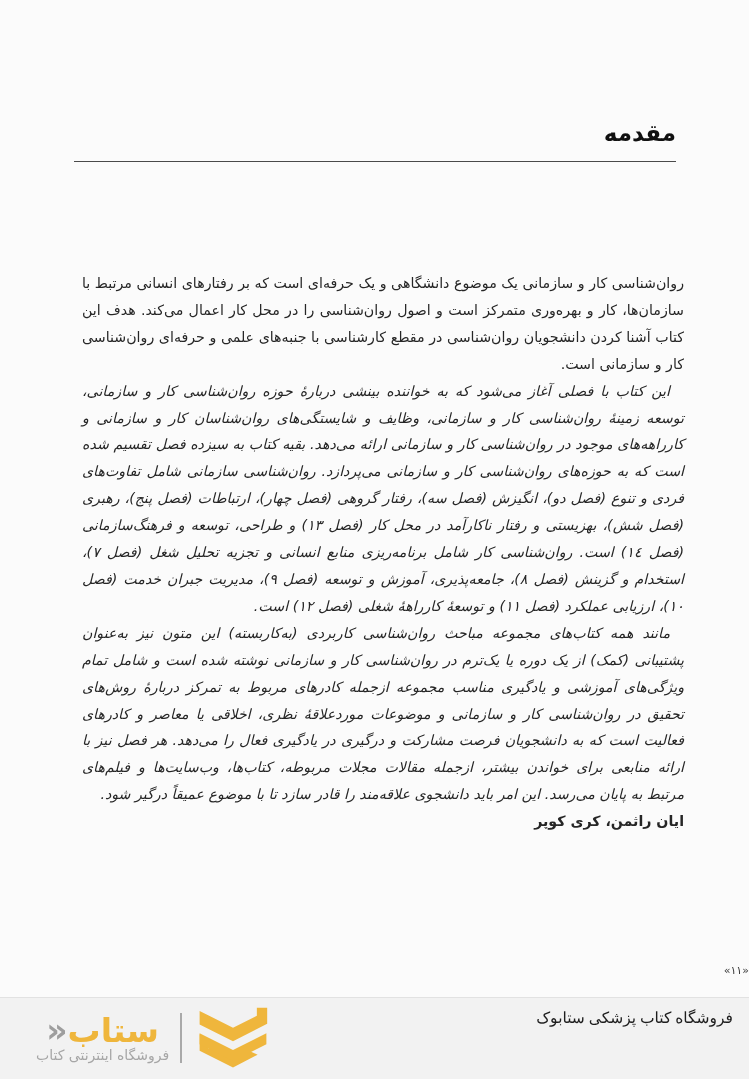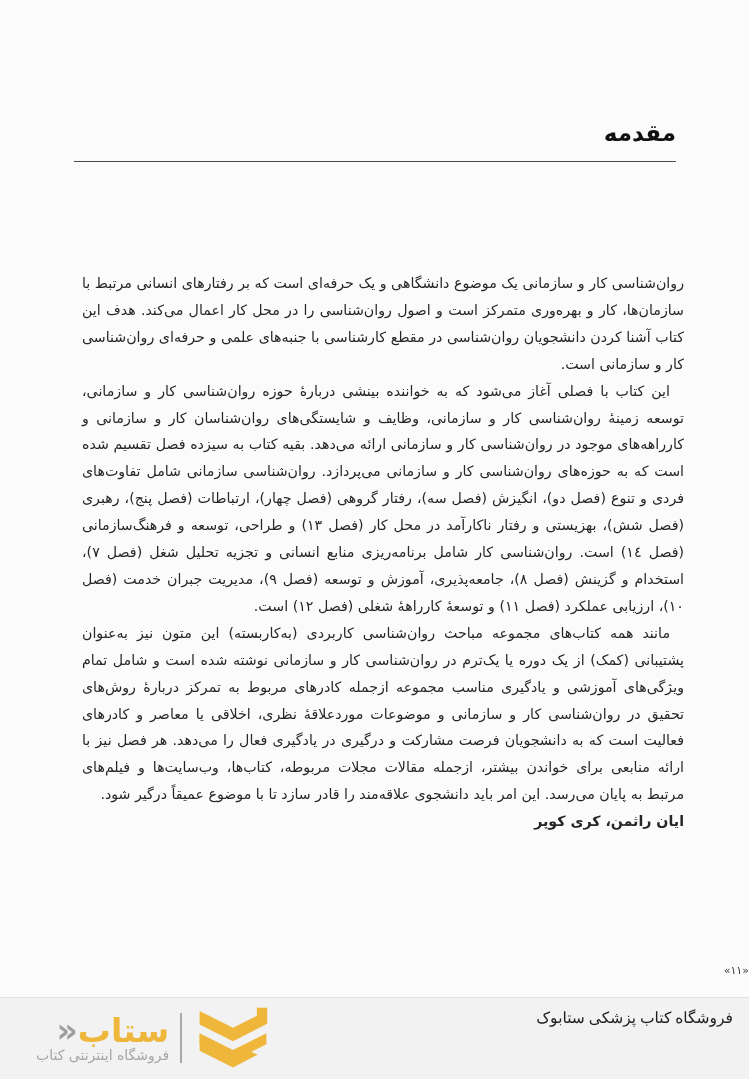--- a/index.html
+++ b/index.html
@@ -15,37 +15,37 @@
   .title-rule{
     position:absolute;top:161px;left:74px;width:602px;height:0;
     border-top:1.5px solid #4a4a4a;
   }
   .content{
     position:absolute;top:270px;left:74px;width:602px;
     direction:rtl;text-align:justify;text-justify:inter-word;
     font-size:14.2px;line-height:26.9px;color:#262626;margin-left:8px;
   }
   .content p{margin:0;}
-  .content p.indent{text-indent:14px;}
+  .content p.indent{text-indent:14px;font-style:italic;}
   .author-line{font-weight:bold;margin-top:3px;}
   .date-line{margin-top:1px;}
   .page-number{
     position:absolute;top:964px;left:0;width:100%;
     text-align:right;font-size:11px;color:#3a3a3a;direction:rtl;
   }
   .footer{
     position:absolute;left:0;bottom:0;width:749px;height:81px;
     background:#f2f2f2;border-top:1px solid #e2e2e2;
   }
   .logo-group{
     position:absolute;left:36px;top:9px;
     display:flex;align-items:center;gap:11px;
   }
   .wordmark-stack{text-align:center;}
-  .wordmark{direction:rtl;font-size:33px;font-weight:bold;line-height:1;white-space:nowrap;text-align:right;}
+  .wordmark{direction:rtl;font-size:33px;font-weight:bold;line-height:1;white-space:nowrap;}
   .wordmark .wm-main{color:var(--accent,#EFB63C);}
   .wordmark .wm-end{color:#9e9e9e;}
   .logo-caption{font-size:14px;color:#a6a6a6;margin-top:0;direction:rtl;white-space:nowrap;}
   .logo-divider{width:2px;height:50px;background:#a9a9a9;}
   .logo-icon svg{display:block;}
   .accent-fill{fill:var(--accent,#EFB63C);}
   .right-group{position:absolute;right:16px;top:11px;text-align:right;font-family:Liberation Serif, serif;}
   .store-title{font-size:15.5px;color:#1e1e1e;direction:rtl;white-space:nowrap;}
   .website{
     font-size:20px;font-weight:bold;letter-spacing:7px;

